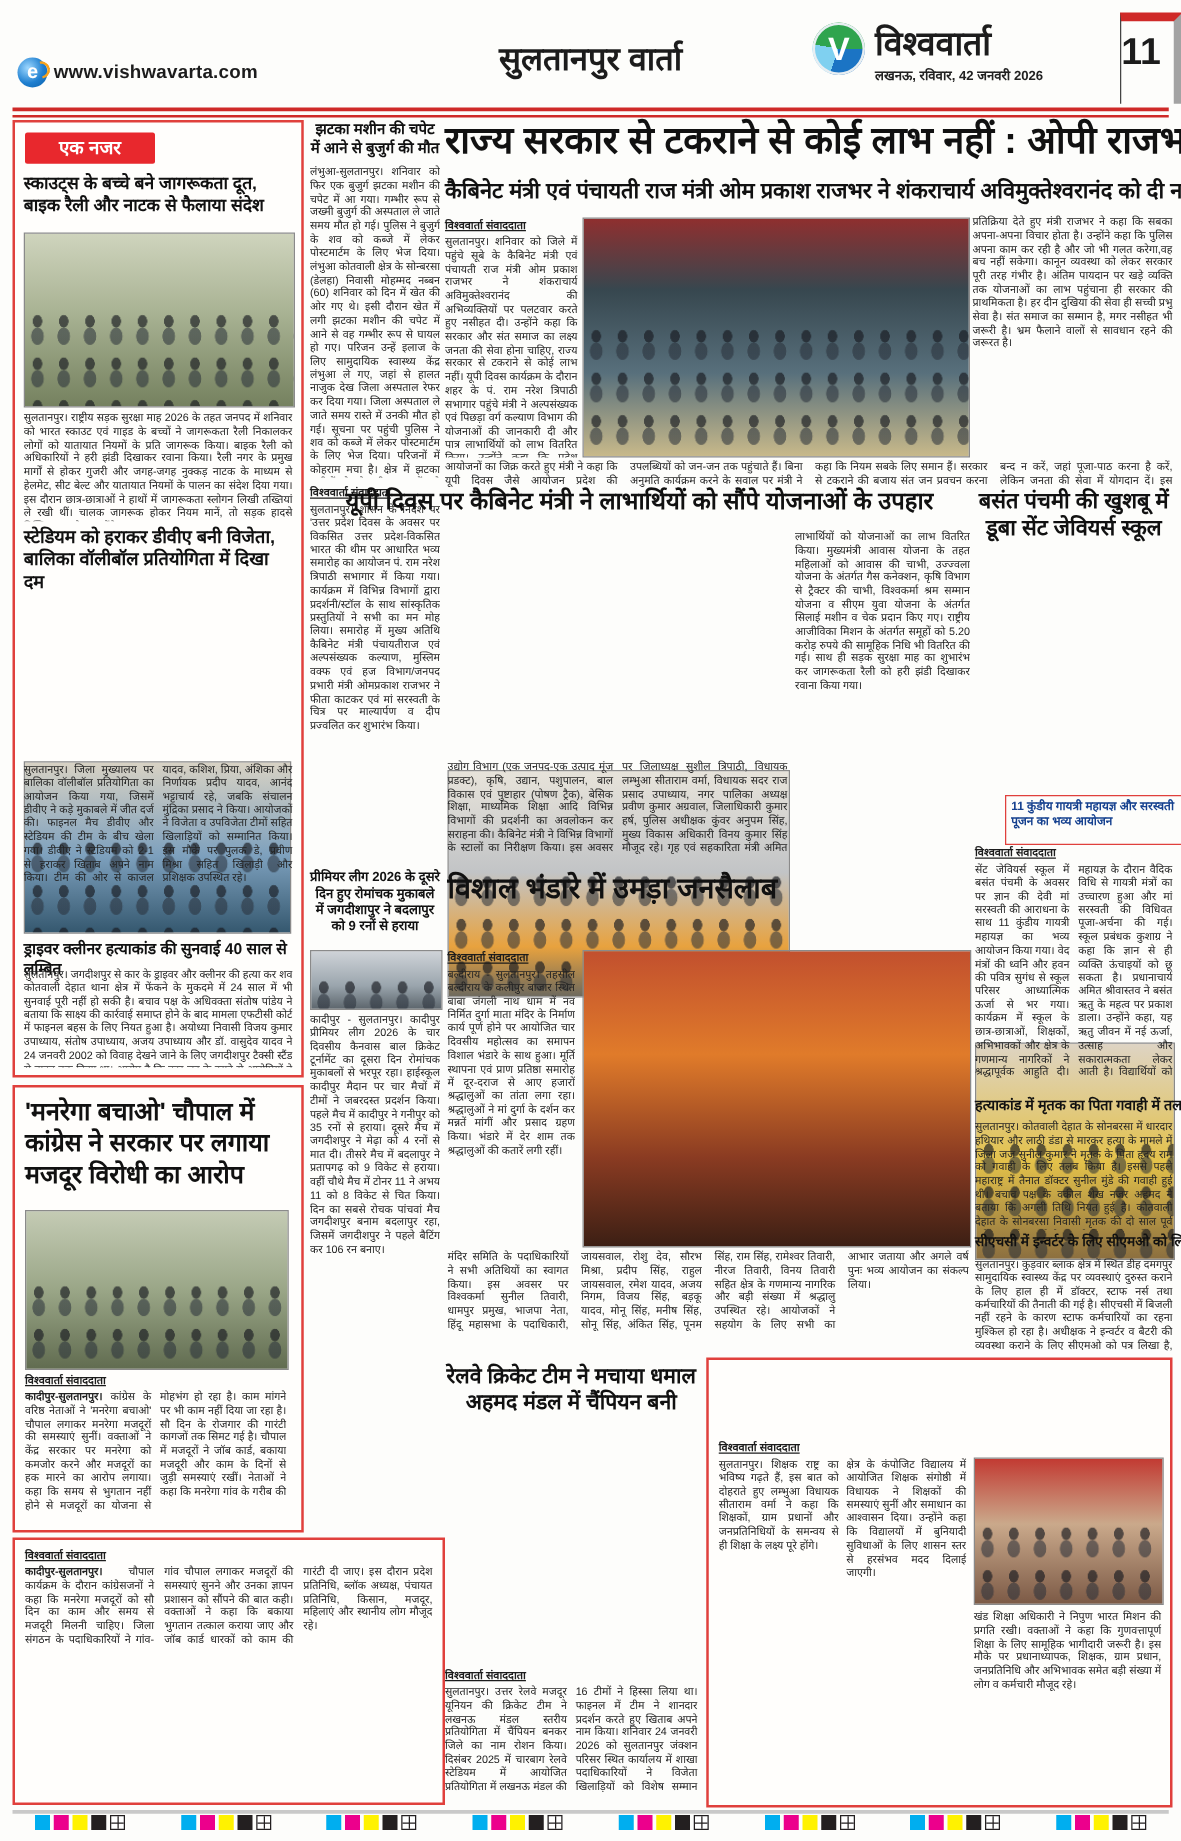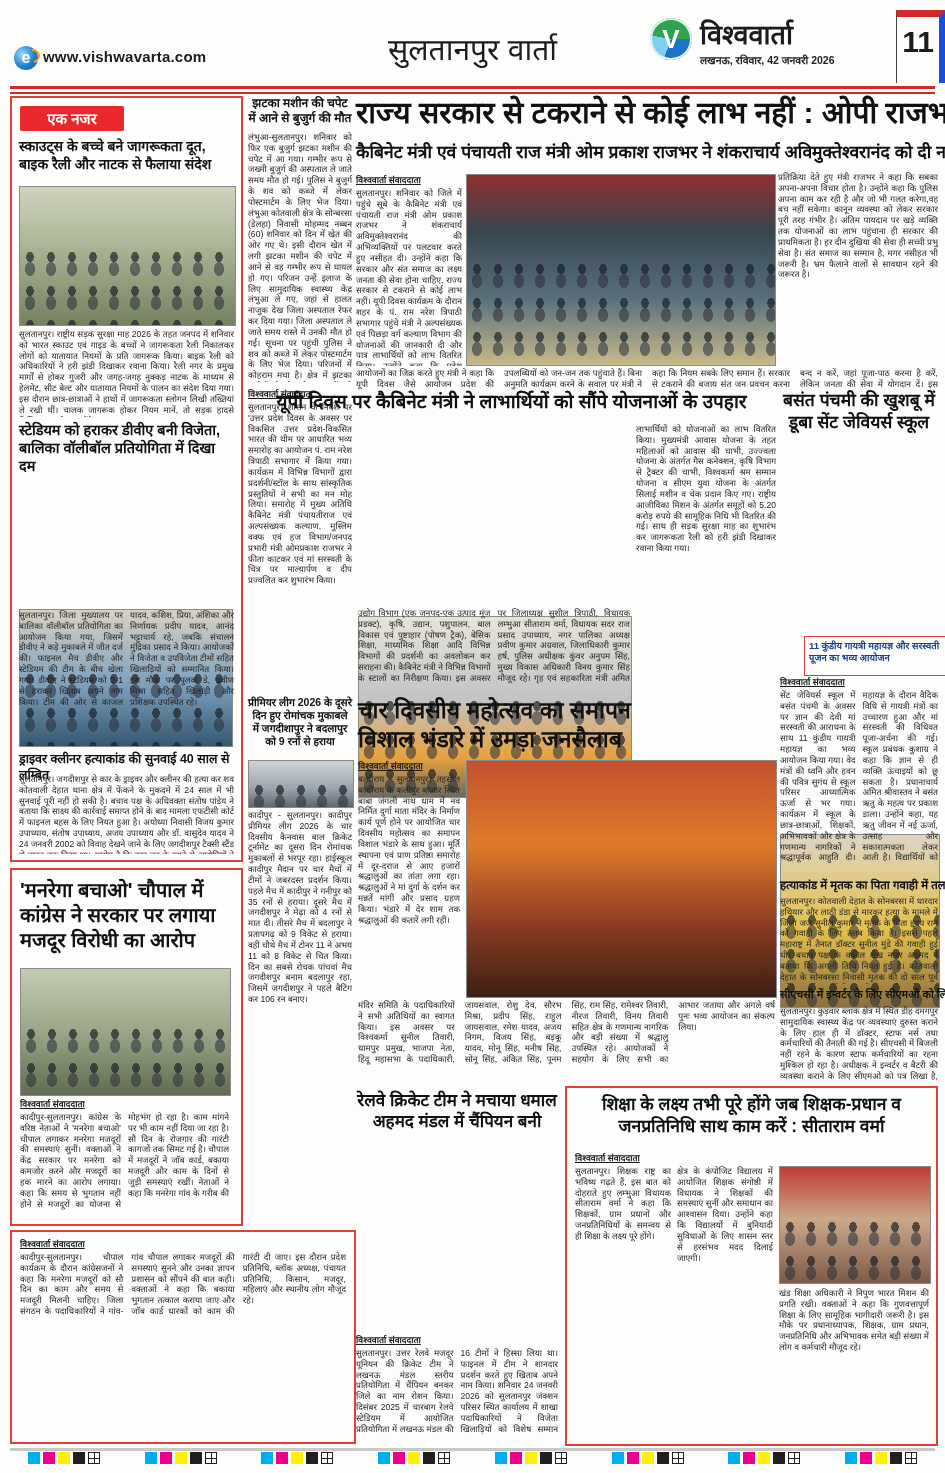--- a/index.html
+++ b/index.html
@@ -6,34 +6,34 @@
   .page{position:relative;width:945px;height:1473px;background:#fdfdfb;margin:0 auto;
         font-family:"Liberation Sans","DejaVu Sans",sans-serif;color:#1c1c1c;overflow:hidden;}
   .abs{position:absolute;}
   
   .site{font-weight:bold;font-size:15px;letter-spacing:.2px;}
   .eicon{width:24px;height:24px;border-radius:50%;display:inline-block;vertical-align:middle;margin-right:5px;
          background:radial-gradient(circle at 35% 35%,#9ed8ff,#1e7fd0 55%,#0b5fa8);position:relative;color:#fff;
          font-weight:bold;font-size:16px;text-align:center;line-height:23px;}
   .eicon::after{content:"";position:absolute;right:-2px;top:3px;width:10px;height:10px;border-radius:50%;
          border:2px solid #f6a21d;border-left-color:transparent;border-bottom-color:transparent;transform:rotate(35deg);}
-  .secttl{font-size:30px;font-weight:normal;}
+  .secttl{font-size:26px;font-weight:bold;}
   .mast{font-size:27px;font-weight:bold;line-height:1;}
   .edition{font-size:10.5px;font-weight:bold;color:#222;margin-top:4px;}
   .vlogo{width:42px;height:42px;border-radius:50%;color:#fff;font-weight:bold;font-size:26px;text-align:center;line-height:42px;
          background:conic-gradient(#2fa44e 0 90deg,#1b74c4 90deg 200deg,#7fd0f0 200deg 280deg,#2fa44e 280deg);
          box-shadow:inset 0 0 0 2px #e8eef2;}
-  .pagenum{border-top:7px solid #cf2a28;border-right:7px solid #1d4ed8;border-left:1px solid #444;
-           font-size:30px;font-weight:bold;text-align:center;padding-top:8px;}
+  .pagenum{border-top:7px solid #cf2a28;border-right:7px solid #a3a3a3;border-left:1px solid #444;
+           font-size:30px;font-weight:bold;padding-top:8px;}
   .redrule{border-top:3px solid #cf2a28;border-bottom:2px solid #cf2a28;height:3px;}
   
   .h-big{font-weight:bold;color:#111;line-height:1.25;}
   .bodytxt{font-size:8.6px;line-height:1.26;text-align:justify;color:#232323;overflow:hidden;}
   .byline{font-size:8.8px;font-weight:bold;text-decoration:underline;white-space:nowrap;}
-  .dateline{font-weight:normal;}
+  .dateline{font-weight:bold;}
   .cols2{column-count:2;column-gap:7px;}
   .cols3{column-count:3;column-gap:8px;}
   .cols4{column-count:4;column-gap:10px;}
   .redbox{border:2px solid #e0403c;background:#fffefc;}
   .tag{background:#e8282d;color:#fff;font-weight:bold;font-size:15px;text-align:center;line-height:25px;border-radius:2px;}
   .capblue{color:#16418f;font-weight:bold;font-size:9.5px;line-height:1.3;text-align:left;border:1.5px solid #e0403c;padding:3px 4px;overflow:hidden;}
   
   .photo{border:1px solid #8a8a8a;overflow:hidden;}
   .ph-bike{background:linear-gradient(180deg,#cfd4bd 0%,#a9b394 45%,#75815f 100%);}
   .ph-volley{background:linear-gradient(180deg,#d8d2c4 0%,#7da0bd 55%,#35586f 100%);}
@@ -112,21 +112,20 @@
   <div class="abs bodytxt" style="left:636px;top:424px;width:140px;height:266px;">लाभार्थियों को योजनाओं का लाभ वितरित किया। मुख्यमंत्री आवास योजना के तहत महिलाओं को आवास की चाभी, उज्ज्वला योजना के अंतर्गत गैस कनेक्शन, कृषि विभाग से ट्रैक्टर की चाभी, विश्वकर्मा श्रम सम्मान योजना व सीएम युवा योजना के अंतर्गत सिलाई मशीन व चेक प्रदान किए गए। राष्ट्रीय आजीविका मिशन के अंतर्गत समूहों को 5.20 करोड़ रुपये की सामूहिक निधि भी वितरित की गई। साथ ही सड़क सुरक्षा माह का शुभारंभ कर जागरूकता रैली को हरी झंडी दिखाकर रवाना किया गया।</div>
   <div class="abs bodytxt cols2" style="left:358px;top:608px;width:272px;height:82px;">उद्योग विभाग (एक जनपद-एक उत्पाद मूंज प्रडक्ट), कृषि, उद्यान, पशुपालन, बाल विकास एवं पुष्टाहार (पोषण ट्रैक), बेसिक शिक्षा, माध्यमिक शिक्षा आदि विभिन्न विभागों की प्रदर्शनी का अवलोकन कर सराहना की। कैबिनेट मंत्री ने विभिन्न विभागों के स्टालों का निरीक्षण किया। इस अवसर पर जिलाध्यक्ष सुशील त्रिपाठी, विधायक लम्भुआ सीताराम वर्मा, विधायक सदर राज प्रसाद उपाध्याय, नगर पालिका अध्यक्ष प्रवीण कुमार अग्रवाल, जिलाधिकारी कुमार हर्ष, पुलिस अधीक्षक कुंवर अनुपम सिंह, मुख्य विकास अधिकारी विनय कुमार सिंह मौजूद रहे। गृह एवं सहकारिता मंत्री अमित शाह और मुख्यमंत्री योगी आदित्यनाथ के उद्बोधन का लाइव प्रसारण एलईडी स्क्रीन के माध्यम से दिखाया गया।</div>
 
   <div class="abs h-big" style="left:780px;top:390px;width:158px;font-size:17.5px;text-align:center;">बसंत पंचमी की खुशबू में डूबा सेंट जेवियर्स स्कूल</div>
   <div class="abs photo ph-xavier crowd" style="left:780px;top:460px;width:158px;height:172px;"></div>
   <div class="abs capblue" style="left:780px;top:636px;width:150px;height:32px;margin-left:24px;">11 कुंडीय गायत्री महायज्ञ और सरस्वती पूजन का भव्य आयोजन</div>
   <div class="abs byline" style="left:780px;top:676px;">विश्ववार्ता संवाददाता</div>
   <div class="abs bodytxt cols2" style="left:780px;top:690px;width:158px;height:184px;">सेंट जेवियर्स स्कूल में बसंत पंचमी के अवसर पर ज्ञान की देवी मां सरस्वती की आराधना के साथ 11 कुंडीय गायत्री महायज्ञ का भव्य आयोजन किया गया। वेद मंत्रों की ध्वनि और हवन की पवित्र सुगंध से स्कूल परिसर आध्यात्मिक ऊर्जा से भर गया। कार्यक्रम में स्कूल के छात्र-छात्राओं, शिक्षकों, अभिभावकों और क्षेत्र के गणमान्य नागरिकों ने श्रद्धापूर्वक आहुति दी। महायज्ञ के दौरान वैदिक विधि से गायत्री मंत्रों का उच्चारण हुआ और मां सरस्वती की विधिवत पूजा-अर्चना की गई। स्कूल प्रबंधक कुशाग्र ने कहा कि ज्ञान से ही व्यक्ति ऊंचाइयों को छू सकता है। प्रधानाचार्य अमित श्रीवास्तव ने बसंत ऋतु के महत्व पर प्रकाश डाला। उन्होंने कहा, यह ऋतु जीवन में नई ऊर्जा, उत्साह और सकारात्मकता लेकर आती है। विद्यार्थियों को आगामी परीक्षाओं की तैयारी पर पूरा ध्यान देना चाहिए। मां सरस्वती से प्रार्थना है कि सभी के भविष्य को उज्ज्वल बनाए।</div>
 
   <div class="abs h-big" style="left:358px;top:696px;width:417px;font-size:23px;">
-    <div>चार दिवसीय महोत्सव का समापन</div>
     <div>विशाल भंडारे में उमड़ा जनसैलाब</div>
   </div>
   <div class="abs byline" style="left:358px;top:760px;">विश्ववार्ता संवाददाता</div>
   <div class="abs bodytxt" style="left:358px;top:774px;width:102px;height:222px;">बल्दीराय - सुलतानपुर। तहसील बल्दीराय के कलीपुर बाजार स्थित बाबा जंगली नाथ धाम में नव निर्मित दुर्गा माता मंदिर के निर्माण कार्य पूर्ण होने पर आयोजित चार दिवसीय महोत्सव का समापन विशाल भंडारे के साथ हुआ। मूर्ति स्थापना एवं प्राण प्रतिष्ठा समारोह में दूर-दराज से आए हजारों श्रद्धालुओं का तांता लगा रहा। श्रद्धालुओं ने मां दुर्गा के दर्शन कर मन्नतें मांगीं और प्रसाद ग्रहण किया। भंडारे में देर शाम तक श्रद्धालुओं की कतारें लगी रहीं।</div>
   <div class="abs photo ph-temple" style="left:466px;top:760px;width:309px;height:236px;"></div>
   <div class="abs bodytxt cols4" style="left:358px;top:1000px;width:417px;height:80px;">मंदिर समिति के पदाधिकारियों ने सभी अतिथियों का स्वागत किया। इस अवसर पर विश्वकर्मा सुनील तिवारी, धामपुर प्रमुख, भाजपा नेता, हिंदू महासभा के पदाधिकारी, जायसवाल, रोशु देव, सौरभ मिश्रा, प्रदीप सिंह, राहुल जायसवाल, रमेश यादव, अजय निगम, विजय सिंह, बड़कू यादव, मोनू सिंह, मनीष सिंह, सोनू सिंह, अंकित सिंह, पूनम सिंह, राम सिंह, रामेश्वर तिवारी, नीरज तिवारी, विनय तिवारी सहित क्षेत्र के गणमान्य नागरिक और बड़ी संख्या में श्रद्धालु उपस्थित रहे। आयोजकों ने सहयोग के लिए सभी का आभार जताया और अगले वर्ष पुनः भव्य आयोजन का संकल्प लिया।</div>
 
   <div class="abs h-big" style="left:780px;top:878px;width:158px;font-size:11.5px;white-space:nowrap;">हत्याकांड में मृतक का पिता गवाही में तलब</div>
   <div class="abs bodytxt" style="left:780px;top:896px;width:158px;height:88px;">सुलतानपुर। कोतवाली देहात के सोनबरसा में धारदार हथियार और लाठी डंडा से मारकर हत्या के मामले में जिला जज सुनील कुमार ने मृतक के पिता हृदय राम को गवाही के लिए तलब किया है। इससे पहले महाराष्ट्र में तैनात डॉक्टर सुनील मुंडे की गवाही हुई थी। बचाव पक्ष के वकील शेख नजर अहमद ने बताया कि अगली तिथि नियत हुई है। कोतवाली देहात के सोनबरसा निवासी मृतक की दो साल पूर्व हुई हत्या और हमले के मामले में गांव के सदीप, राम नारायण और जीतलाल पर मुकदमा दर्ज कराया गया था।</div>
 
@@ -135,21 +134,20 @@
 
   <div class="abs h-big" style="left:356px;top:1090px;width:202px;font-size:17px;text-align:center;">
     <div>रेलवे क्रिकेट टीम ने मचाया धमाल</div>
     <div>अहमद मंडल में चैंपियन बनी</div>
   </div>
 
   <div class="abs byline" style="left:356px;top:1334px;">विश्ववार्ता संवाददाता</div>
   <div class="abs bodytxt cols2" style="left:356px;top:1348px;width:202px;height:92px;">सुलतानपुर। उत्तर रेलवे मजदूर यूनियन की क्रिकेट टीम ने लखनऊ मंडल स्तरीय प्रतियोगिता में चैंपियन बनकर जिले का नाम रोशन किया। दिसंबर 2025 में चारबाग रेलवे स्टेडियम में आयोजित प्रतियोगिता में लखनऊ मंडल की 16 टीमों ने हिस्सा लिया था। फाइनल में टीम ने शानदार प्रदर्शन करते हुए खिताब अपने नाम किया। शनिवार 24 जनवरी 2026 को सुलतानपुर जंक्शन परिसर स्थित कार्यालय में शाखा पदाधिकारियों ने विजेता खिलाड़ियों को विशेष सम्मान दिया गया। शाखा में नई ऊर्जा आई है। इस मौके पर यूनियन के पदाधिकारी, खिलाड़ी और कर्मचारी मौजूद रहे।</div>
 
   <div class="abs redbox" style="left:565px;top:1086px;width:369px;height:356px;">
-    <div class="abs h-big" style="left:8px;top:6px;width:353px;font-size:17.5px;text-align:center;">शिक्षा के लक्ष्य तभी पूरे होंगे जब शिक्षक-प्रधान व जनप्रतिनिधि साथ काम करें : सीताराम वर्मा</div>
     <div class="abs byline" style="left:8px;top:64px;">विश्ववार्ता संवाददाता</div>
     <div class="abs bodytxt" style="left:110px;top:78px;width:96px;height:268px;">क्षेत्र के कंपोजिट विद्यालय में आयोजित शिक्षक संगोष्ठी में विधायक ने शिक्षकों की समस्याएं सुनीं और समाधान का आश्वासन दिया। उन्होंने कहा कि विद्यालयों में बुनियादी सुविधाओं के लिए शासन स्तर से हरसंभव मदद दिलाई जाएगी।</div>
     <div class="abs bodytxt" style="left:8px;top:78px;width:96px;height:268px;">सुलतानपुर। शिक्षक राष्ट्र का भविष्य गढ़ते हैं, इस बात को दोहराते हुए लम्भुआ विधायक सीताराम वर्मा ने कहा कि शिक्षकों, ग्राम प्रधानों और जनप्रतिनिधियों के समन्वय से ही शिक्षा के लक्ष्य पूरे होंगे।</div>
     <div class="abs photo ph-shiksha crowd" style="left:212px;top:78px;width:150px;height:116px;"></div>
     <div class="abs bodytxt" style="left:212px;top:200px;width:150px;height:146px;">खंड शिक्षा अधिकारी ने निपुण भारत मिशन की प्रगति रखी। वक्ताओं ने कहा कि गुणवत्तापूर्ण शिक्षा के लिए सामूहिक भागीदारी जरूरी है। इस मौके पर प्रधानाध्यापक, शिक्षक, ग्राम प्रधान, जनप्रतिनिधि और अभिभावक समेत बड़ी संख्या में लोग व कर्मचारी मौजूद रहे।</div>
   </div>
 
   <div class="abs redbox" style="left:10px;top:868px;width:229px;height:354px;">
     <div class="abs h-big" style="left:8px;top:8px;width:209px;font-size:20px;">'मनरेगा बचाओ' चौपाल में कांग्रेस ने सरकार पर लगाया मजदूर विरोधी का आरोप</div>
     <div class="abs photo ph-manrega crowd" style="left:8px;top:98px;width:209px;height:126px;"></div>

